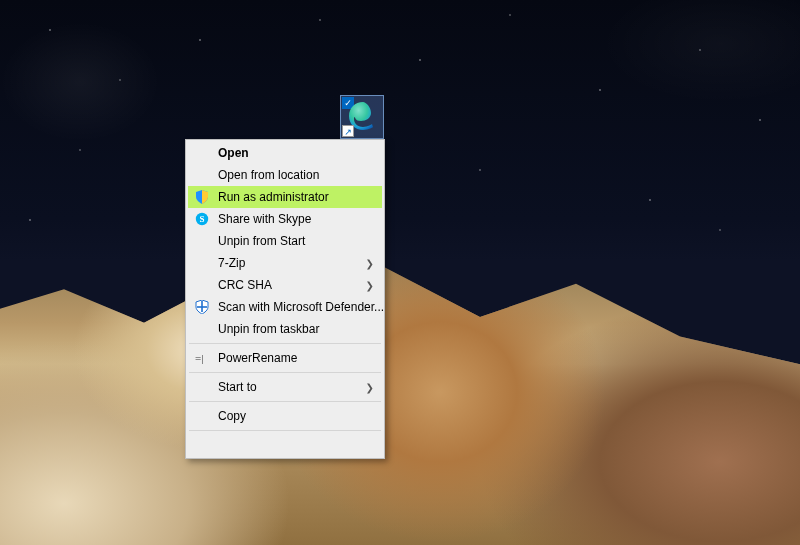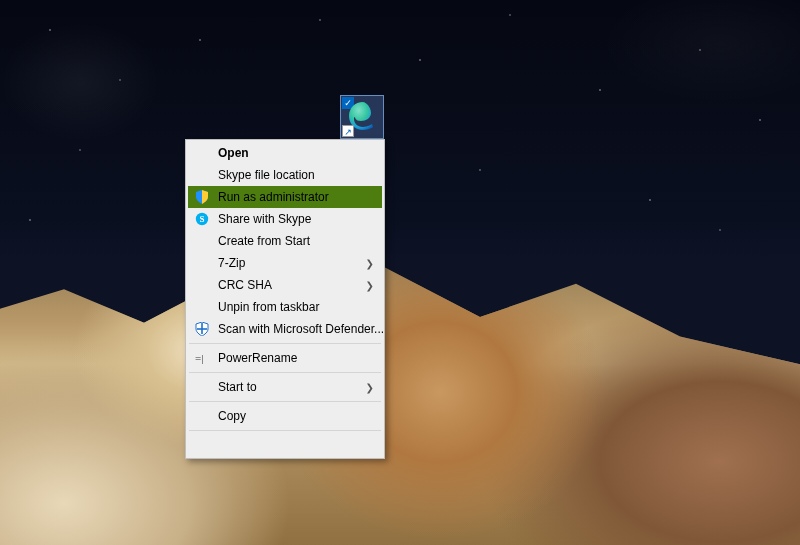--- a/index.html
+++ b/index.html
@@ -85,21 +85,21 @@
   }
   .menu-item {
     display: flex; align-items: center;
     height: 22px;
     padding: 0 28px 0 30px;
     position: relative;
     white-space: nowrap;
     cursor: default;
   }
   .menu-item.bold { font-weight: 600; text-align: right; }
-  .menu-item.hover { background: #4d7c0f; }
+  .menu-item.hover { background: #bef264; }
   .menu-item .icon-slot {
     position: absolute; left: 6px; top: 50%; transform: translateY(-50%);
     width: 16px; height: 16px;
     display: flex; align-items: center; justify-content: center;
   }
   .menu-item .arrow {
     position: absolute; right: 8px; top: 50%; transform: translateY(-50%);
     color: #555; font-size: 10px;
   }
   .sep {
@@ -131,21 +131,21 @@
   <span class="shortcut">↗</span>
 </div>
 
 <div class="context-menu" id="cm">
     <div class="menu-item bold">
       <span class="icon-slot"></span>
       <span>Open</span>
     </div>
     <div class="menu-item">
       <span class="icon-slot"></span>
-      <span>Skype file location</span>
+      <span>Open from location</span>
     </div>
     <div class="menu-item hover">
       <span class="icon-slot">
         <svg width="14" height="14" viewBox="0 0 14 14">
           <path d="M7 0 L13 2 V7 C13 11 7 14 7 14 C7 14 1 11 1 7 V2 Z" fill="#1e90ff"></path>
           <path d="M7 0 L13 2 V7 C13 11 7 14 7 14 V0 Z" fill="#ffcc33"></path>
         </svg>
       </span>
       <span>Run as administrator</span>
     </div>
@@ -153,46 +153,46 @@
       <span class="icon-slot">
         <svg width="14" height="14" viewBox="0 0 14 14">
           <circle cx="7" cy="7" r="6.2" fill="#00aff0"></circle>
           <text x="7" y="10" text-anchor="middle" font-size="9" font-weight="bold" fill="#fff" font-family="Segoe UI">S</text>
         </svg>
       </span>
       <span>Share with Skype</span>
     </div>
     <div class="menu-item">
       <span class="icon-slot"></span>
-      <span>Create from Start</span>
+      <span>Unpin from Start</span>
     </div>
     <div class="menu-item">
       <span class="icon-slot"></span>
       <span>7-Zip</span>
       <span class="arrow">❯</span>
     </div>
     <div class="menu-item">
       <span class="icon-slot"></span>
       <span>CRC SHA</span>
       <span class="arrow">❯</span>
-    </div>
-    <div class="menu-item">
-      <span class="icon-slot"></span>
-      <span>Unpin from taskbar</span>
     </div>
     <div class="menu-item">
       <span class="icon-slot">
         <svg width="14" height="14" viewBox="0 0 14 14">
           <path d="M7 0 L13 2 V7 C13 11 7 14 7 14 C7 14 1 11 1 7 V2 Z" fill="#fff" stroke="#2070d0" stroke-width="1"></path>
           <rect x="6.2" y="1" width="1.6" height="11" fill="#2070d0"></rect>
           <rect x="2" y="6.2" width="10" height="1.6" fill="#2070d0"></rect>
         </svg>
       </span>
       <span>Scan with Microsoft Defender...</span>
     </div>
+    <div class="menu-item">
+      <span class="icon-slot"></span>
+      <span>Unpin from taskbar</span>
+    </div>
     <div class="sep"></div>
     <div class="menu-item">
       <span class="icon-slot">
         <svg width="14" height="14" viewBox="0 0 14 14">
           <text x="0" y="11" font-size="11" fill="#333" font-family="Segoe UI">=|</text>
         </svg>
       </span>
       <span>PowerRename</span>
     </div>
     <div class="sep"></div>

